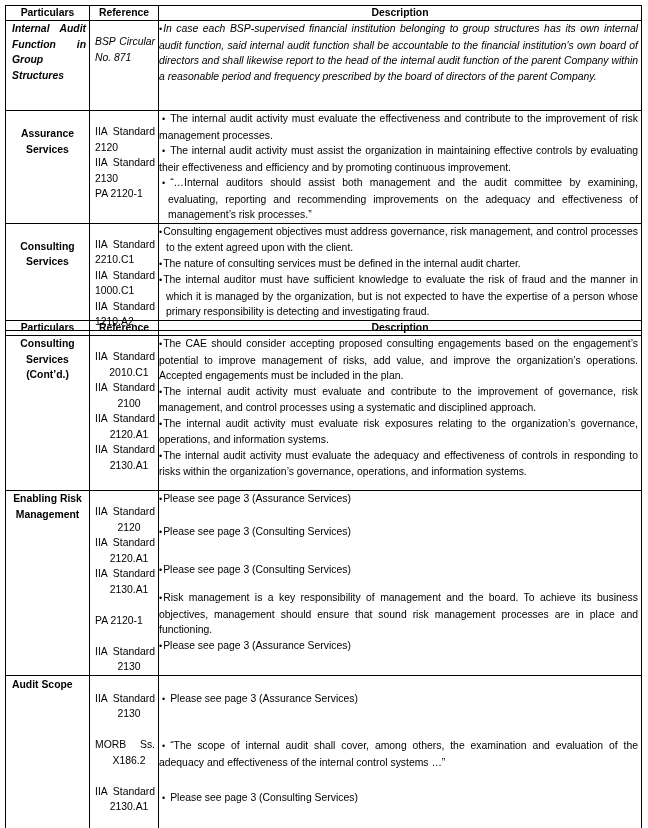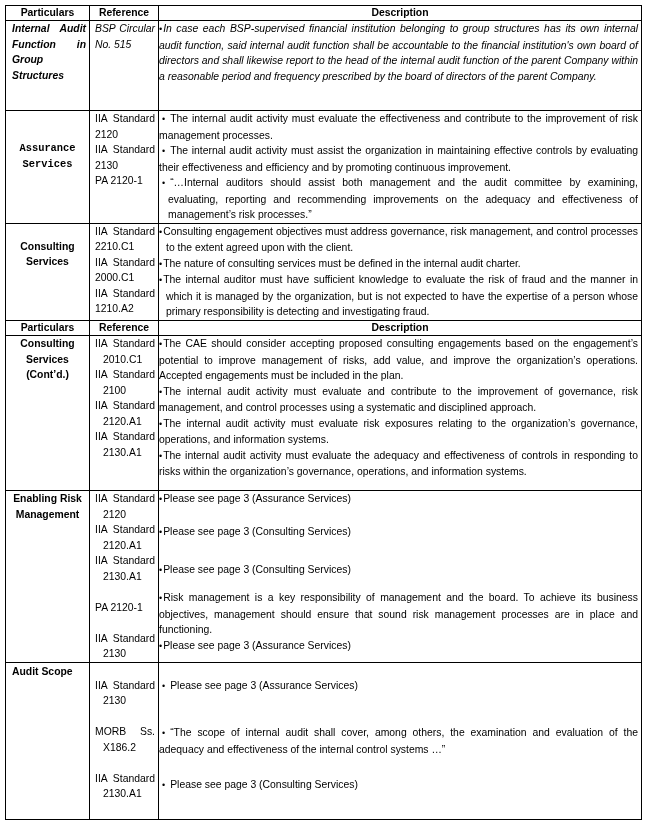--- a/index.html
+++ b/index.html
@@ -3,24 +3,24 @@
 <meta charset="utf-8">
 <style>
   html, body { margin:0; padding:0; background:#ffffff; }
   body { width:648px; height:828px; position:relative; font-family:"Liberation Sans", sans-serif; color:#000; font-size:10.4px; }
   table { border-collapse:collapse; position:absolute; left:5px; width:636px; table-layout:fixed; }
   td, th { border:1px solid #000; vertical-align:top; padding:0; line-height:15.5px; }
   th { font-weight:bold; height:14px; line-height:13px; }
   col.c1 { width:84px; } col.c2 { width:69px; } col.c3 { width:483px; }
   .part { font-weight:bold; padding:0 3px 0 6px; }
   .part.center { text-align:center; padding:0 4px; }
-  .ref { padding:0 3px 0 5px; }
+  .ref { padding:13px 3px 0 5px; }
   .ref .r { display:block; text-align:justify; text-align-last:justify; white-space:nowrap; }
   .ref .r.plain { text-align-last:left; }
-  .ref .ind { display:block; padding-left:8px; }
+  .ref .ind { display:block; padding-left:8px;text-align:center; }
   .desc { padding:0 3px 0 0; text-align:justify; }
   .desc p { margin:0; }
   .bul::before { content:"\2022"; font-size:9px; margin-right:1px; }
   .bul.sp::before { margin-right:5px; margin-left:3px; }
   .gap { height:15.5px; }
 </style>
 </head>
 <body>
 
 <table style="top:5px;">
@@ -37,29 +37,29 @@
   </tr>
 
   <tr style="height:90px;font-style:italic;">
     <td class="part">
       <span class="r" style="display:block;text-align:justify;text-align-last:justify;">Internal Audit</span>
       <span style="display:block;text-align:justify;text-align-last:justify;">Function in</span>
       <span style="display:block;">Group Structures</span>
     </td>
     <td class="ref">
       <span class="r">BSP Circular</span>
-      <span class="r plain">No. 515</span>
+      <span class="r plain">No. 871</span>
     </td>
     <td class="desc">
       <p class="bul">In case each BSP-supervised financial institution belonging to group structures has its own internal audit function, said internal audit function shall be accountable to the financial institution's own board of directors and shall likewise report to the head of the internal audit function of the parent Company within a reasonable period and frequency prescribed by the board of directors of the parent Company.</p>
     </td>
   </tr>
 
   <tr style="height:112px;">
-    <td class="part center" style="padding-top:30px;font-family:Liberation Mono, monospace;">
+    <td class="part center" style="padding-top:15px;">
       <span style="display:block;">Assurance</span>
       <span style="display:block;">Services</span>
     </td>
     <td class="ref">
       <span class="r">IIA Standard</span>
       <span class="r plain">2120</span>
       <span class="r">IIA Standard</span>
       <span class="r plain">2130</span>
       <span class="r plain">PA 2120-1</span>
     </td>
@@ -72,21 +72,21 @@
 
   <tr style="height:95px;">
     <td class="part center" style="padding-top:15px;">
       <span style="display:block;">Consulting</span>
       <span style="display:block;">Services</span>
     </td>
     <td class="ref">
       <span class="r">IIA Standard</span>
       <span class="r plain">2210.C1</span>
       <span class="r">IIA Standard</span>
-      <span class="r plain">2000.C1</span>
+      <span class="r plain">1000.C1</span>
       <span class="r">IIA Standard</span>
       <span class="r plain">1210.A2</span>
     </td>
     <td class="desc">
       <p class="bul" style="padding-left:7px;text-indent:-7px;">Consulting engagement objectives must address governance, risk management, and control processes to the extent agreed upon with the client.</p>
       <p class="bul">The nature of consulting services must be defined in the internal audit charter.</p>
       <p class="bul" style="padding-left:7px;text-indent:-7px;">The internal auditor must have sufficient knowledge to evaluate the risk of fraud and the manner in which it is managed by the organization, but is not expected to have the expertise of a person whose primary responsibility is detecting and investigating fraud.</p>
     </td>
   </tr>
 </tbody>

